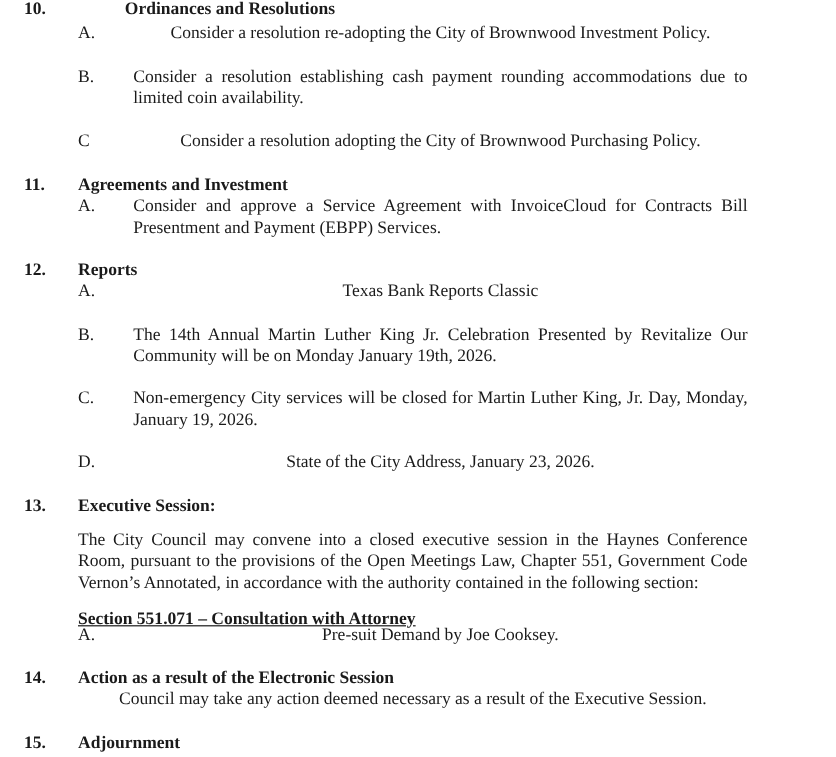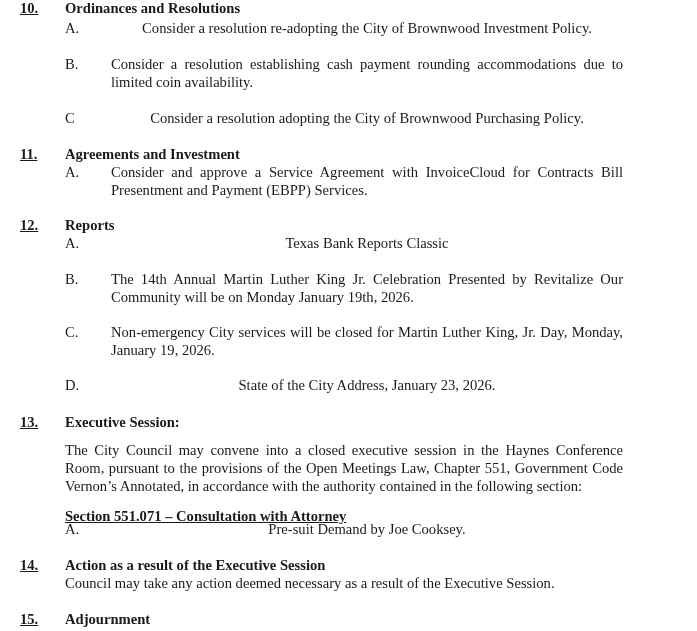--- a/index.html
+++ b/index.html
@@ -25,21 +25,20 @@
   }
   .section {
     position: absolute;
     left: 0;
     width: 697px;
   }
   .num {
     position: absolute;
     left: 20px;
     font-weight: bold;
-    text-decoration: underline;
   }
   .heading {
     position: absolute;
     left: 65px;
     font-weight: bold;
     white-space: nowrap;
   }
   .item {
     position: absolute;
     left: 0;
@@ -77,21 +76,21 @@
     white-space: nowrap;
   }
 </style>
 </head>
 <body>
 
 <div class="doc">
 
   <div class="section" style="top:0px;">
     <span class="num" style="top:-1px;">10.</span>
-    <span class="heading" style="top:-1px;">Ordinances and Resolutions</span>
+    <span class="heading" style="top:-1px;margin-left:39px;">Ordinances and Resolutions</span>
     <div class="item" style="top:19px;">
       <span class="letter">A.</span>
       <span class="item-text nojust">Consider a resolution re-adopting the City of Brownwood Investment Policy.</span>
     </div>
     <div class="item" style="top:55px;">
       <span class="letter">B.</span>
       <span class="item-text">Consider a resolution establishing cash payment rounding accommodations due to limited coin availability.</span>
     </div>
     <div class="item" style="top:109px;">
       <span class="letter">C</span>
@@ -135,22 +134,22 @@
     <p class="para" style="top:28px; margin:0;">The City Council may convene into a closed executive session in the Haynes Conference Room, pursuant to the provisions of the Open Meetings Law, Chapter 551, Government Code Vernon’s Annotated, in accordance with the authority contained in the following section:</p>
     <span class="subhead" style="top:94px;text-align:right;">Section 551.071 – Consultation with Attorney</span>
     <div class="item" style="top:107px;">
       <span class="letter">A.</span>
       <span class="item-text nojust">Pre-suit Demand by Joe Cooksey.</span>
     </div>
   </div>
 
   <div class="section" style="top:556px;">
     <span class="num">14.</span>
-    <span class="heading">Action as a result of the Executive Session</span>
-    <p class="para nojust" style="top:18px; margin:0;">Council may take any action deemed necessary as a result of the Executive Session.</p>
+    <span class="heading">Action as a result of the Electronic Session</span>
+    <p class="para nojust" style="top:18px; margin:0;text-align:center;">Council may take any action deemed necessary as a result of the Executive Session.</p>
   </div>
 
   <div class="section" style="top:610px;">
     <span class="num">15.</span>
     <span class="heading">Adjournment</span>
   </div>
 
 </div>
 
 </body></html>

